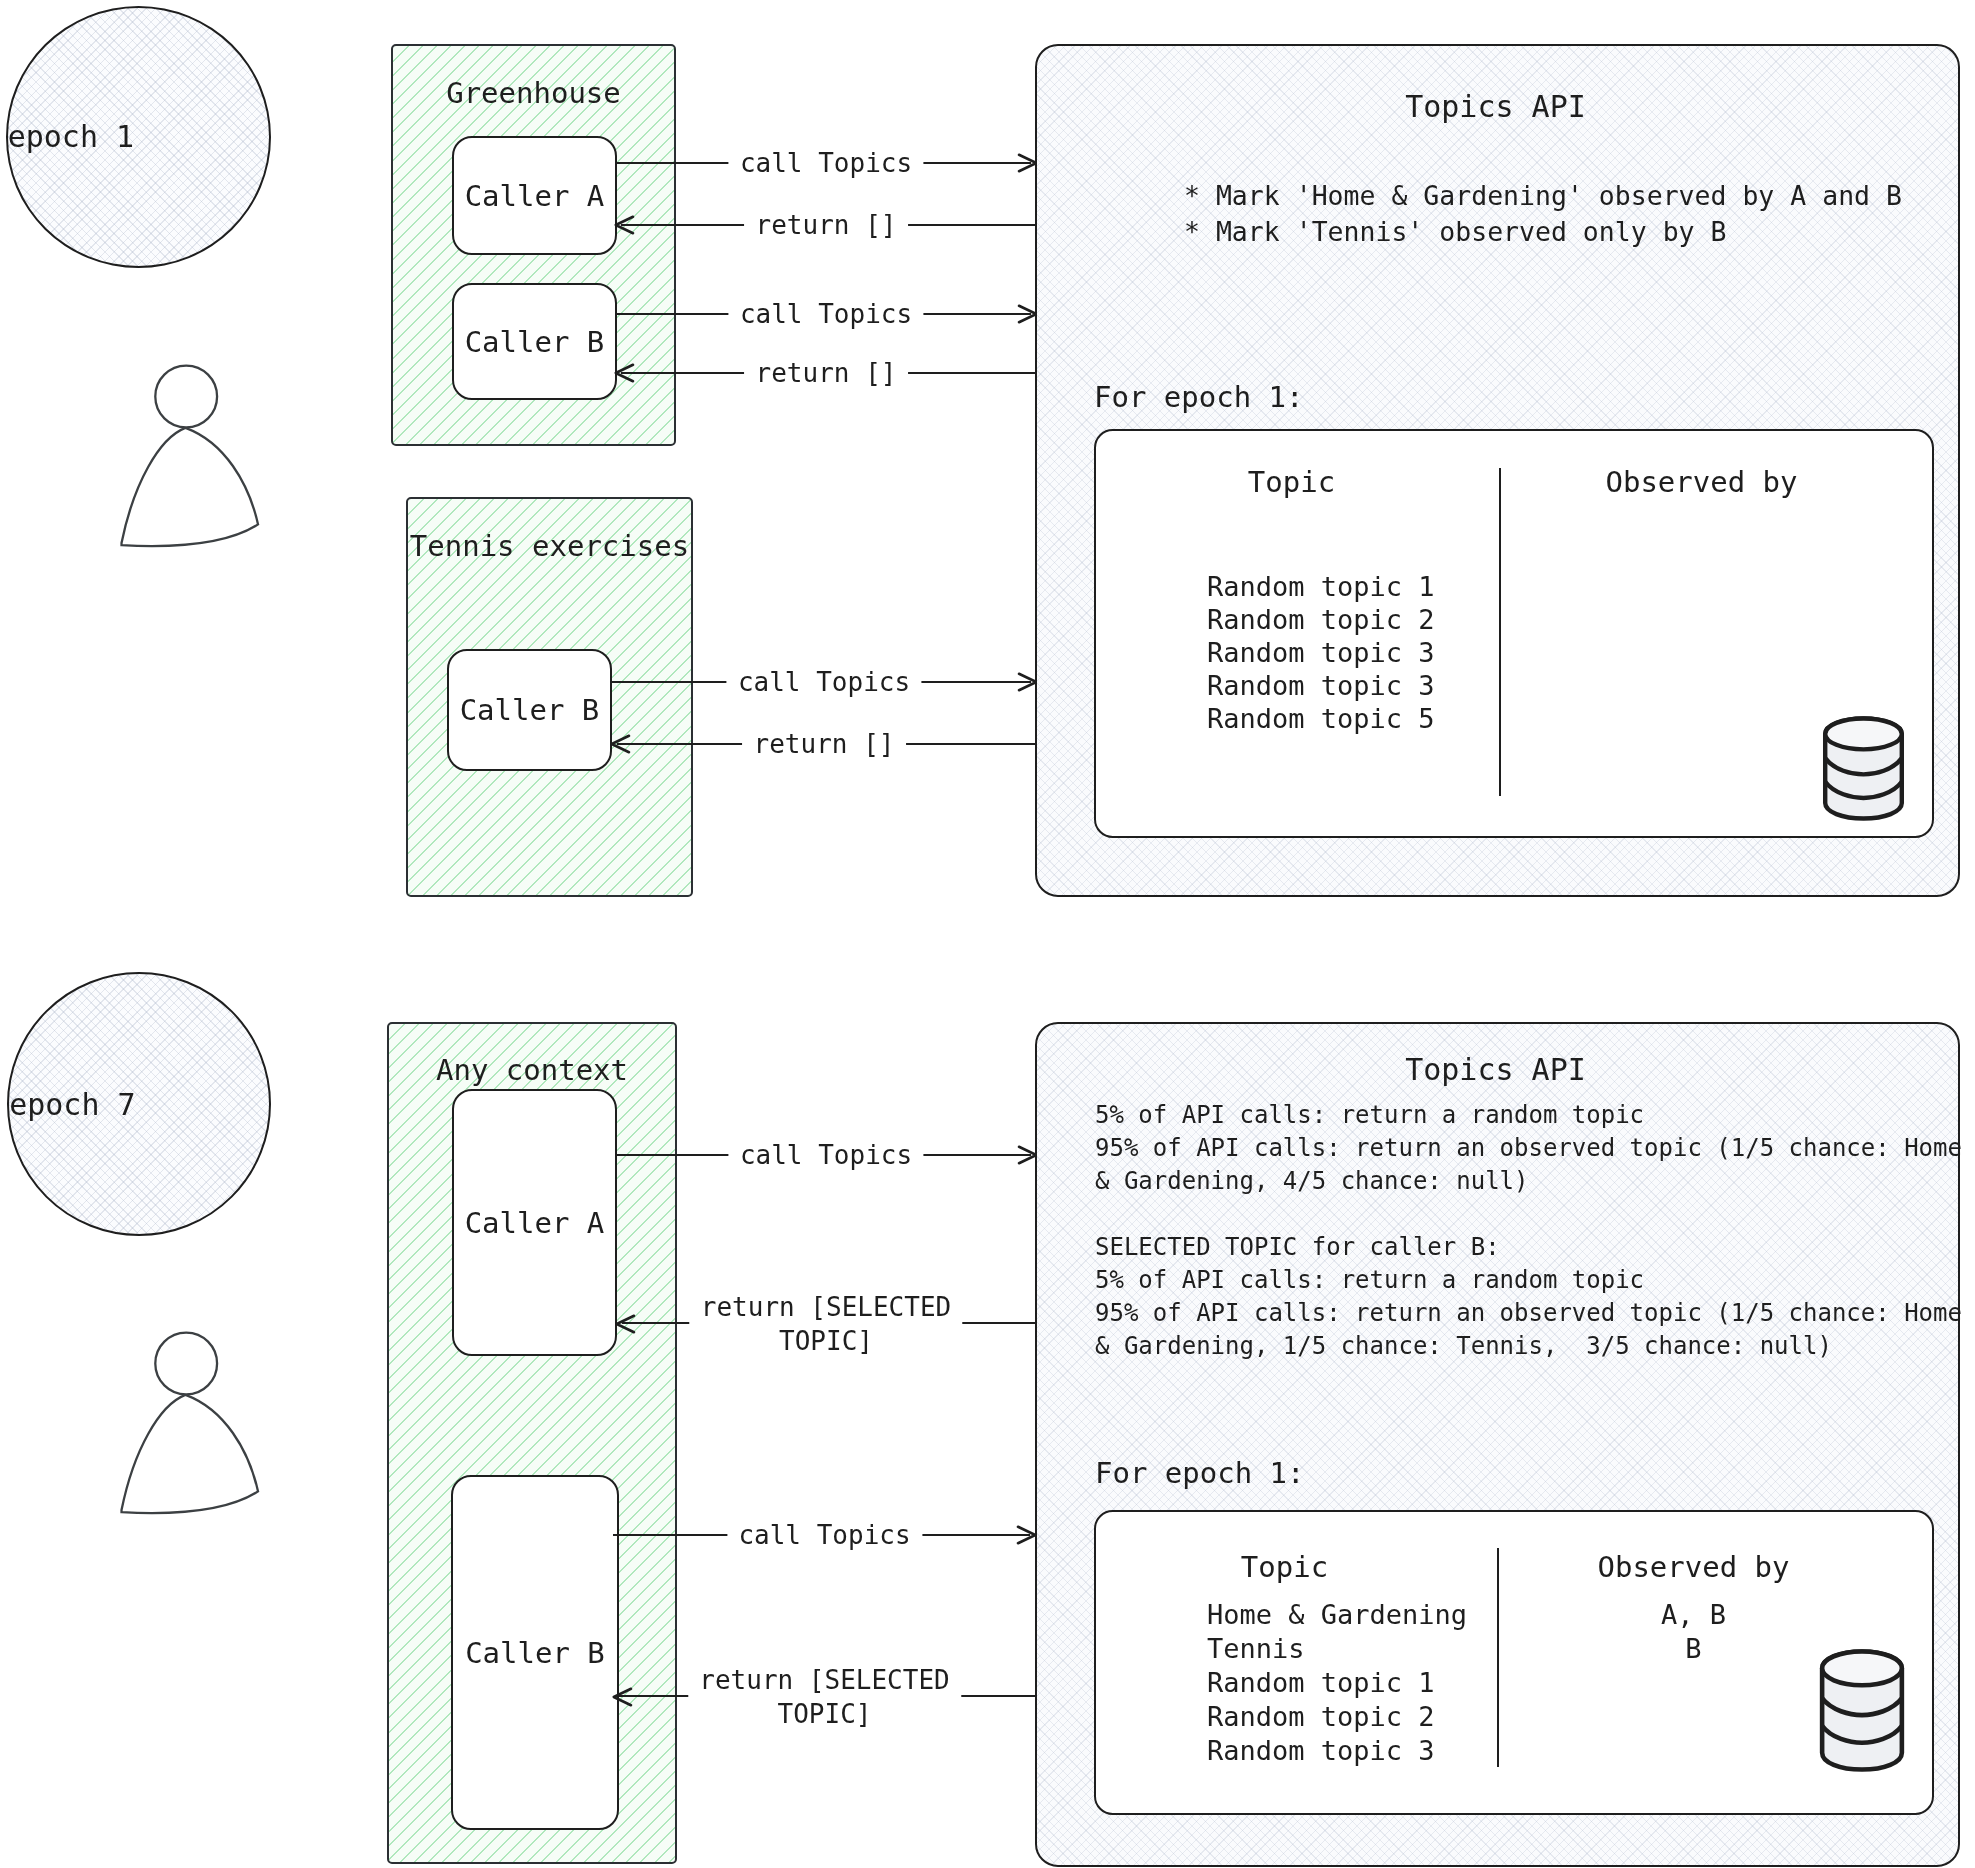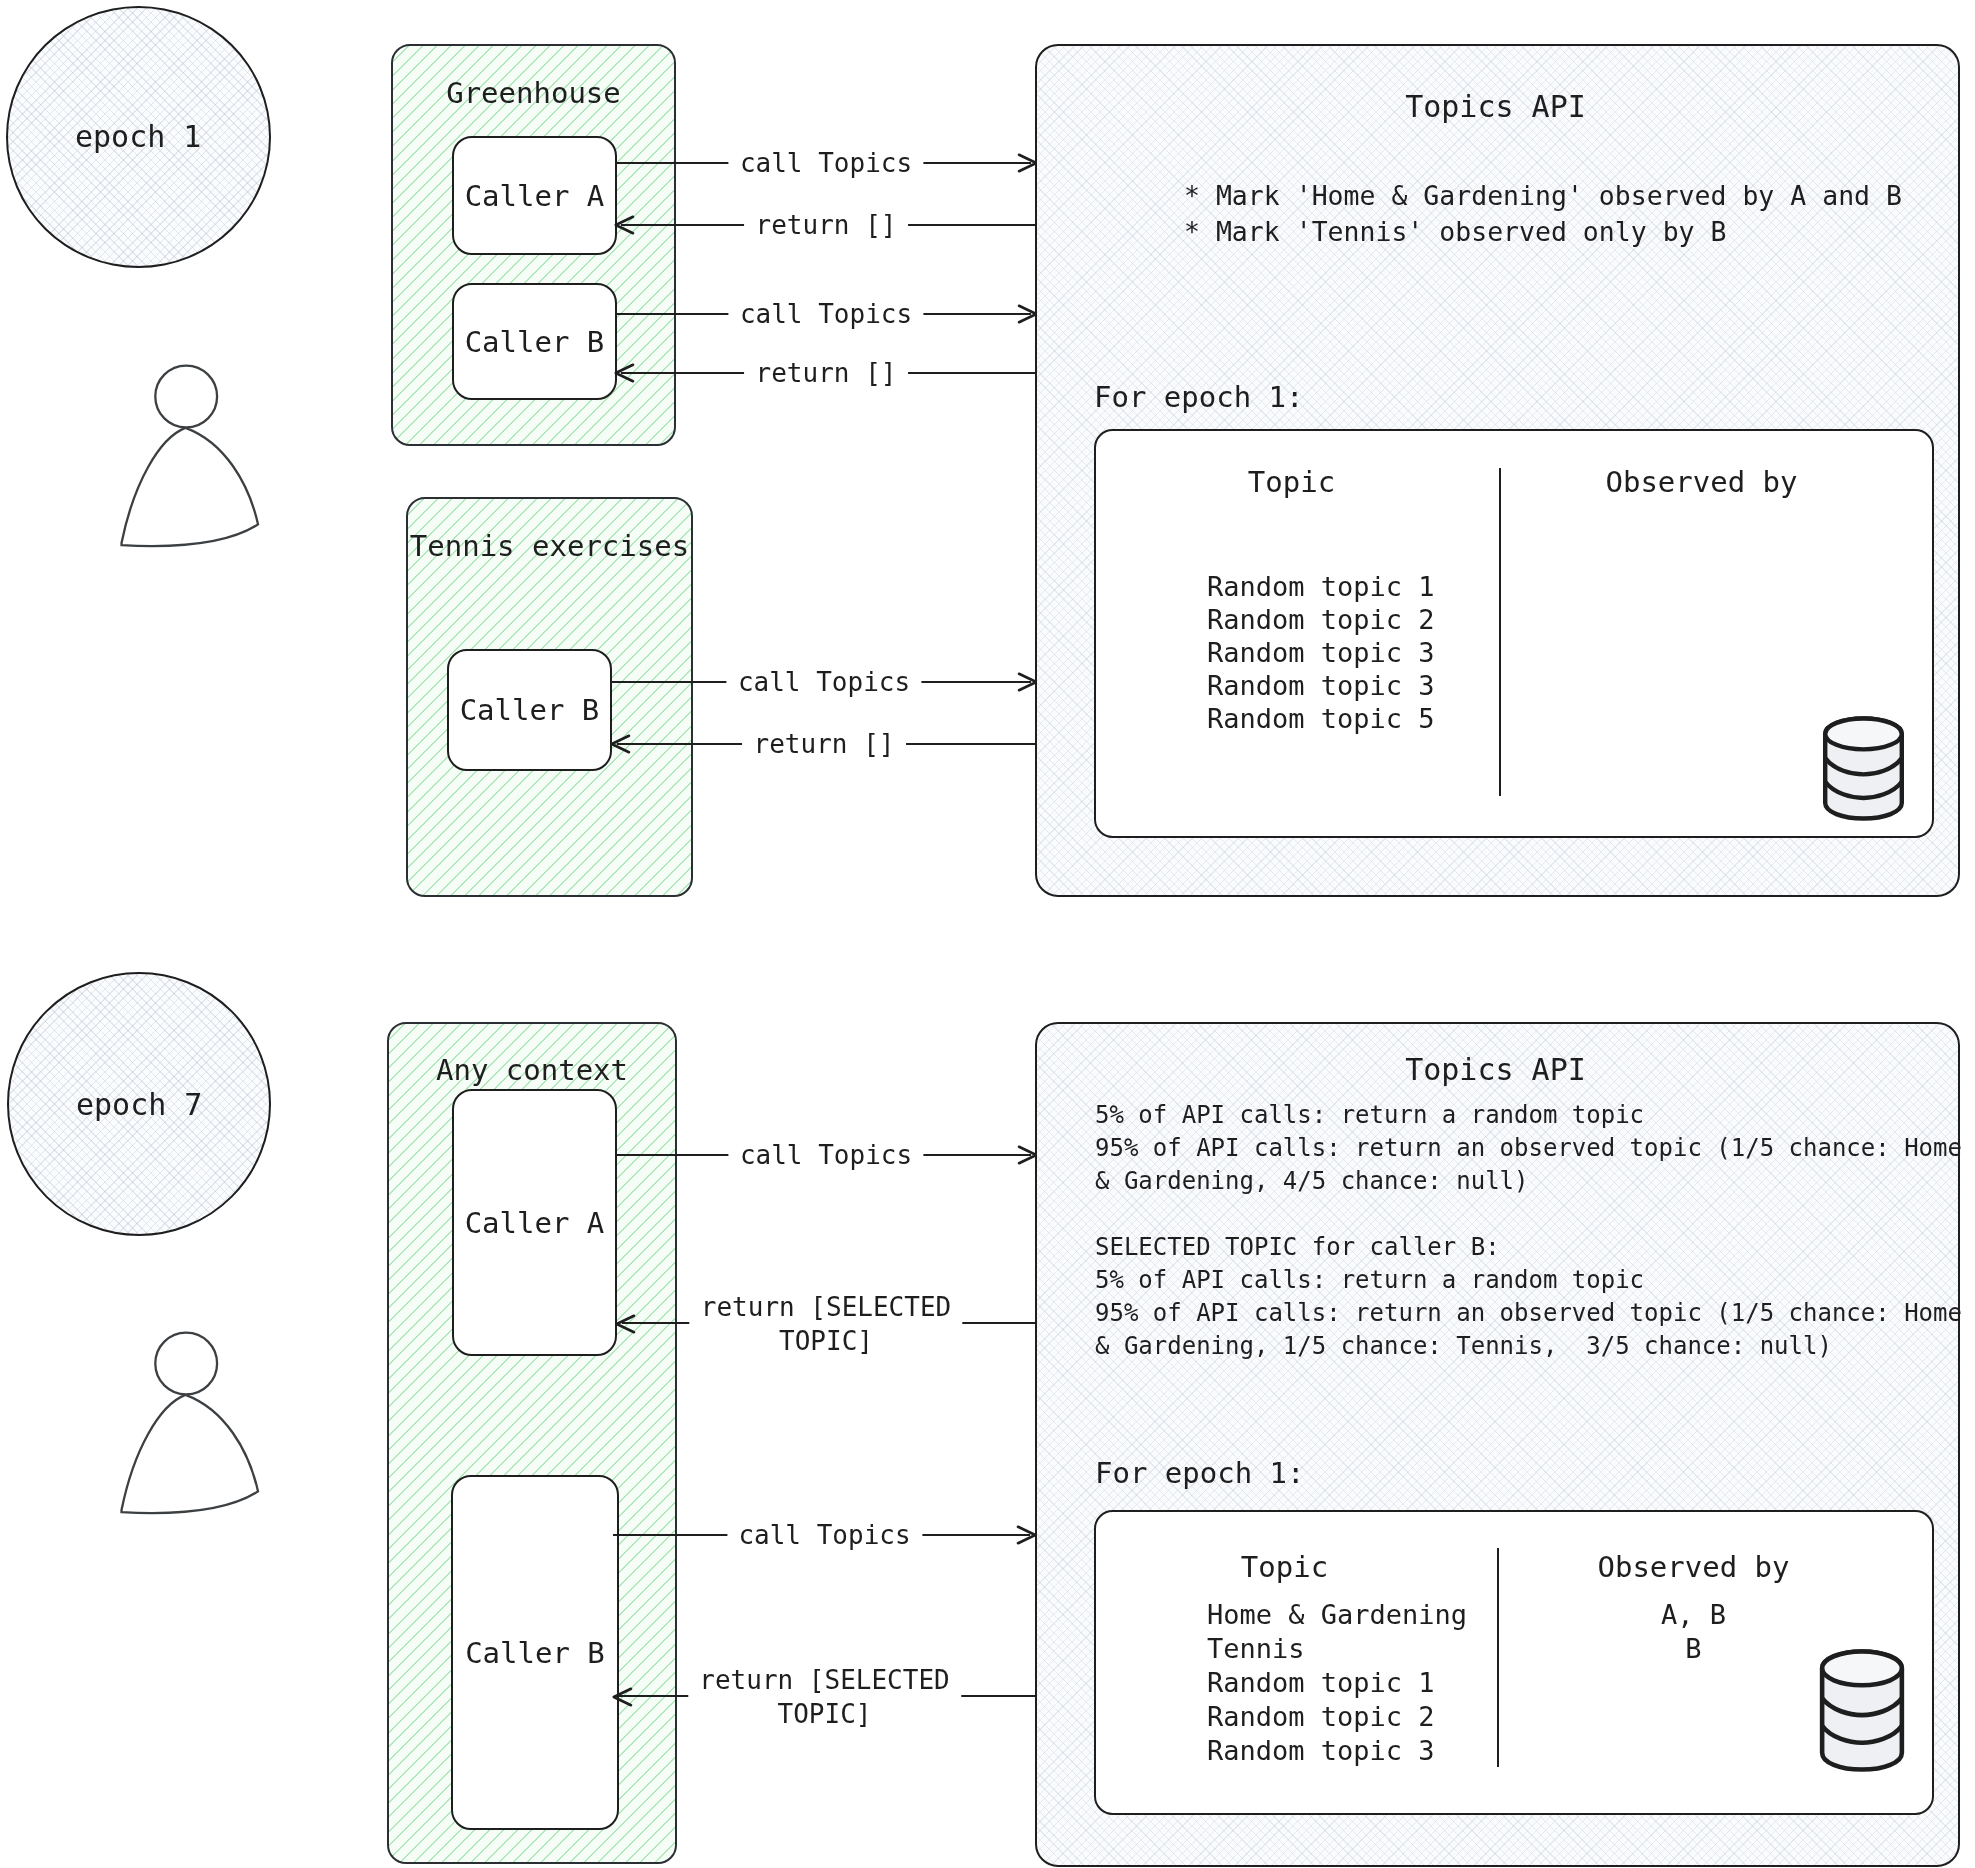--- a/index.html
+++ b/index.html
@@ -7,25 +7,25 @@
     position:relative; width:1975px; height:1869px; background:#ffffff;
     font-family:"DejaVu Sans Mono","Liberation Mono",monospace;
     color:#1e1e1e; overflow:hidden;
   }
   .ellipse{
     position:absolute; border:2.9px solid #1e1e1e; border-radius:50%;
     background-color:#fbfcfe;
     background-image:
       repeating-linear-gradient(45deg, rgba(170,180,200,0.30) 0 1.1px, transparent 1.1px 6.5px),
       repeating-linear-gradient(135deg, rgba(170,180,200,0.30) 0 1.1px, transparent 1.1px 6.5px);
-    display:flex; align-items:center; justify-content:center;
+    display:flex; align-items:center; justify-content:flex-start;
     font-size:30px;
   }
   .greenbox{
-    position:absolute; border:2.9px solid #2b2f33; border-radius:19px;
+    position:absolute; border:2.9px solid #2b2f33; border-radius:5px;
     background-color:#f6fdf7;
     background-image:repeating-linear-gradient(135deg, rgba(118,214,141,0.55) 0 1.4px, transparent 1.4px 10px);
   }
   .apibox{
     position:absolute; border:2.9px solid #1e1e1e; border-radius:23px;
     background-color:#fafbfd;
     background-image:
       repeating-linear-gradient(45deg, rgba(173,183,203,0.26) 0 0.9px, transparent 0.9px 6.5px),
       repeating-linear-gradient(135deg, rgba(173,183,203,0.26) 0 0.9px, transparent 0.9px 6.5px);
   }

